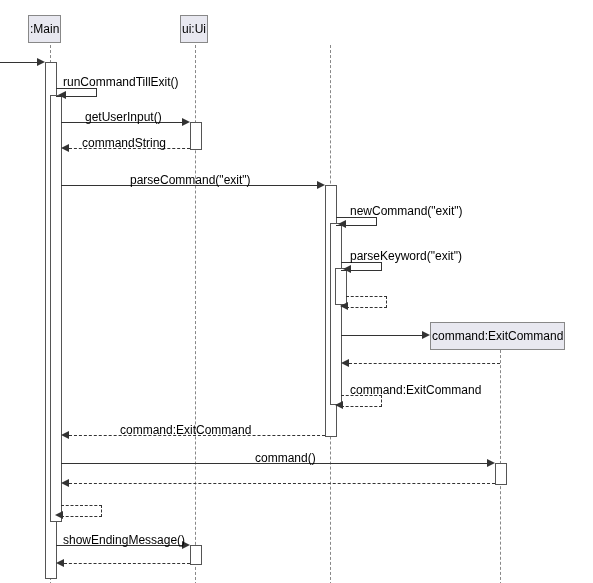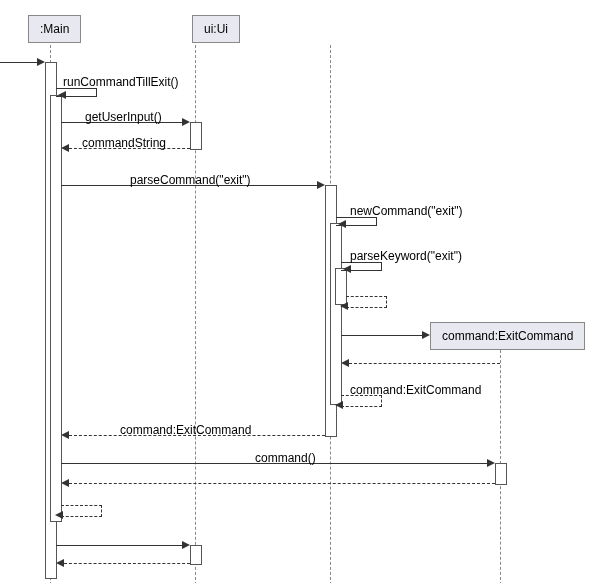--- a/index.html
+++ b/index.html
@@ -12,21 +12,21 @@
   }
   .diagram {
     position: relative;
     width: 593px;
     height: 583px;
   }
   .participant {
     position: absolute;
     background: #e8e8f0;
     border: 1px solid #888;
-    padding: 6px 11px;
+    padding: 6px 1px;
     text-align: center;
     z-index: 3;
   }
   .lifeline {
     position: absolute;
     border-left: 1px dashed #888;
     top: 45px;
     height: 540px;
     z-index: 0;
   }
@@ -84,21 +84,21 @@
   }
 </style>
 </head>
 <body>
 
 <div class="diagram">
 
   <div class="participant" style="left:28px; top:15px;">
     <span>:Main</span>
   </div>
-  <div class="participant" style="left:192px; top:15px;">
+  <div class="participant" style="left:180px; top:15px;">
     <span>ui:Ui</span>
   </div>
   <div class="participant" style="left:430px; top:322px;">
     <span>command:ExitCommand</span>
   </div>
 
   <div class="lifeline" style="left:50px;"></div>
   <div class="lifeline" style="left:195px;"></div>
   <div class="lifeline" style="left:330px;"></div>
   <div class="lifeline" style="left:500px; top:350px; height:235px;"></div>
@@ -159,19 +159,20 @@
   <div class="msg-label" style="left:255px; top:451px;">command()</div>
   <div class="arrow-line" style="left:61px; top:463px; width:426px;"></div>
   <div class="arrowhead right" style="left:487px; top:459px;"></div>
 
   <div class="arrow-line dashed" style="left:69px; top:483px; width:426px;"></div>
   <div class="arrowhead left" style="left:61px; top:479px;"></div>
 
   <div class="self-return" style="left:61px; top:505px; width:40px; height:10px;"></div>
   <div class="arrowhead left" style="left:55px; top:511px;"></div>
 
+  <div class="msg-label" style="left:63px; top:533px;">showEndingMessage()</div>
   <div class="arrow-line" style="left:56px; top:545px; width:126px;"></div>
   <div class="arrowhead right" style="left:182px; top:541px;"></div>
 
   <div class="arrow-line dashed" style="left:64px; top:563px; width:126px;"></div>
   <div class="arrowhead left" style="left:56px; top:559px;"></div>
 
 </div>
 
 </body></html>

